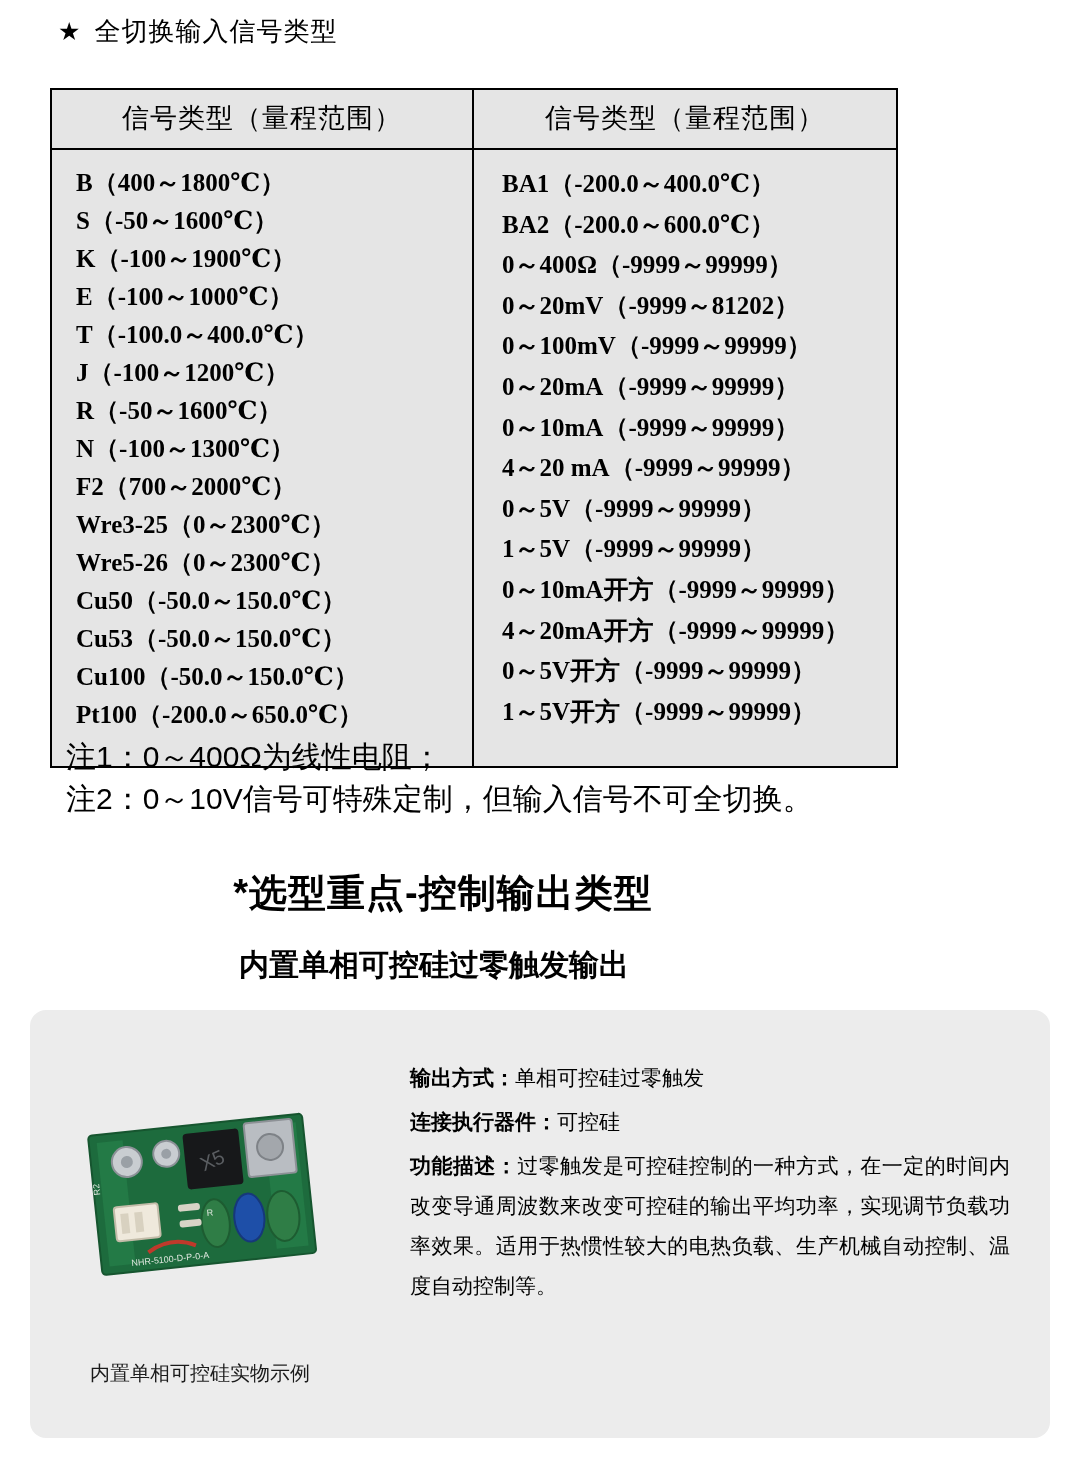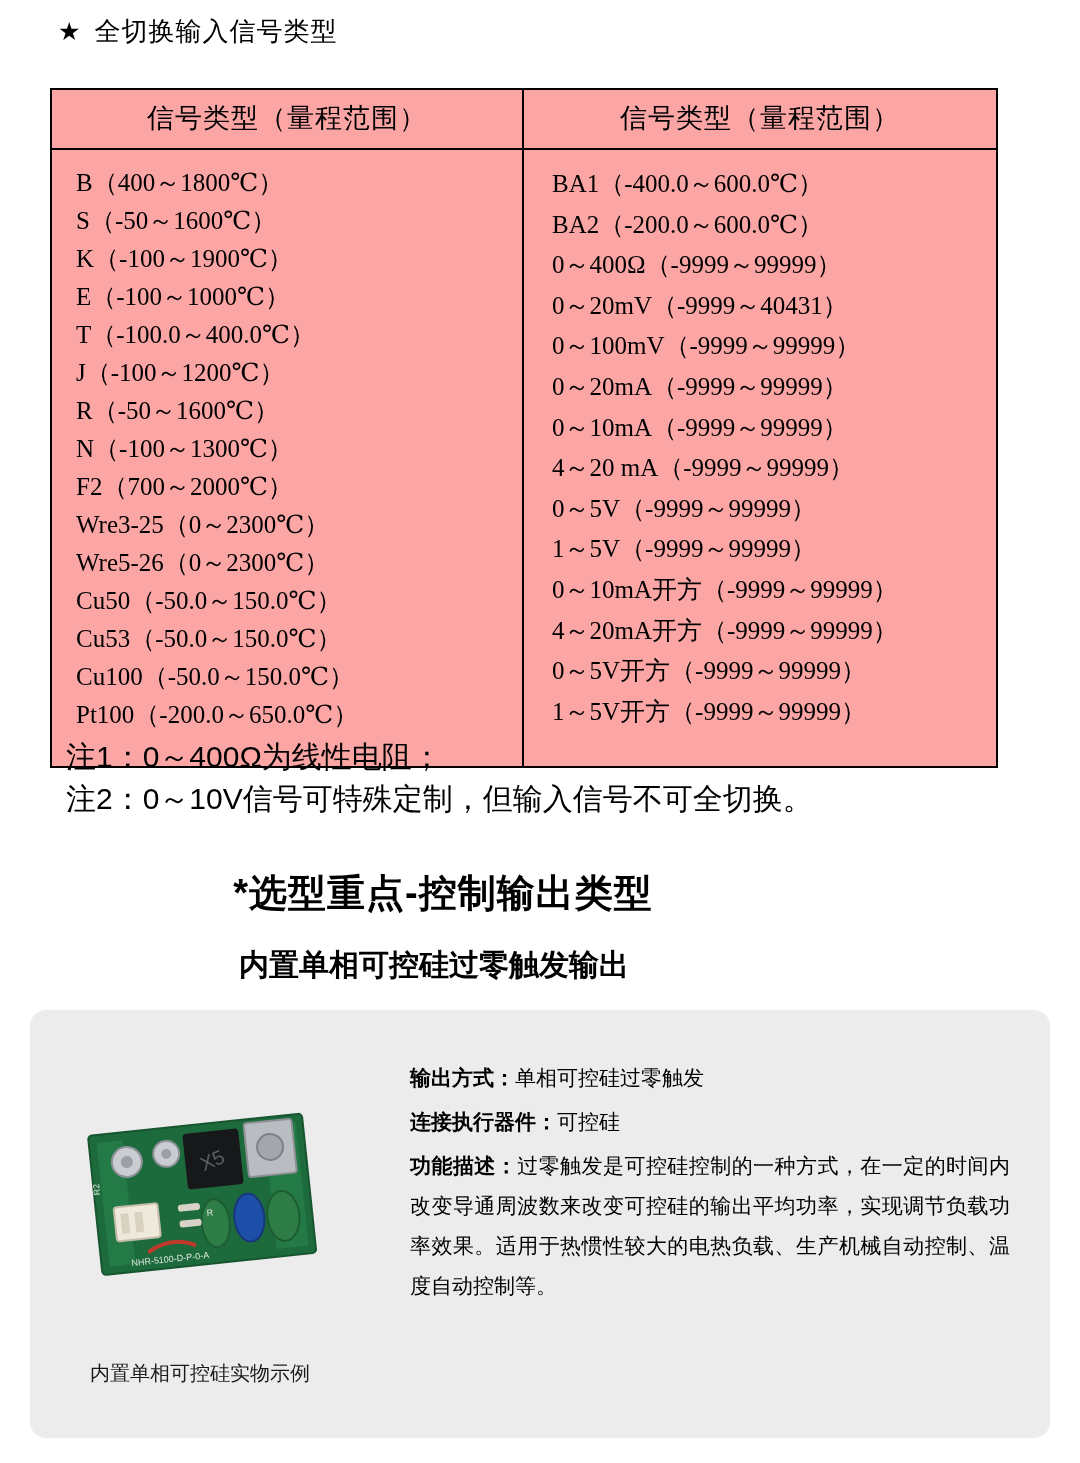--- a/index.html
+++ b/index.html
@@ -33,24 +33,24 @@
     font-size: 26px;
     font-family: "Liberation Sans", "DejaVu Sans", sans-serif;
     letter-spacing: 1px;
   }
 
   
   .signal-table {
     position: absolute;
     left: 50px;
     top: 88px;
-    width: 948px;
+    width: 848px;
     border: 2px solid #000;
     box-sizing: border-box;
-    background: #fca5a5;
+    background: #e5e5e5;
   }
   .signal-table .thead {
     display: flex;
     border-bottom: 2px solid #000;
   }
   .signal-table .th {
     flex: 0 0 50%;
     box-sizing: border-box;
     text-align: center;
     font-family: "Liberation Serif", "DejaVu Serif", serif;
@@ -61,20 +61,21 @@
   .signal-table .th.left {
     border-right: 2px solid #000;
   }
   .signal-table .tbody {
     display: flex;
   }
   .signal-table .col {
     flex: 0 0 50%;
     box-sizing: border-box;
     padding: 14px 0 32px 0;
+    font-weight: bold;
   }
   .signal-table .col.left {
     border-right: 2px solid #000;
     padding-left: 24px;
   }
   .signal-table .col.right {
     padding-left: 28px;
   }
   .signal-table .cell {
     font-family: "Liberation Serif", "DejaVu Serif", serif;
@@ -190,24 +191,24 @@
       <div class="cell">N（-100～1300℃）</div>
       <div class="cell">F2（700～2000℃）</div>
       <div class="cell">Wre3-25（0～2300℃）</div>
       <div class="cell">Wre5-26（0～2300℃）</div>
       <div class="cell">Cu50（-50.0～150.0℃）</div>
       <div class="cell">Cu53（-50.0～150.0℃）</div>
       <div class="cell">Cu100（-50.0～150.0℃）</div>
       <div class="cell">Pt100（-200.0～650.0℃）</div>
     </div>
     <div class="col right">
-      <div class="cell">BA1（-400.0～600.0℃）</div>
+      <div class="cell">BA1（-200.0～400.0℃）</div>
       <div class="cell">BA2（-200.0～600.0℃）</div>
       <div class="cell">0～400Ω（-9999～99999）</div>
-      <div class="cell">0～20mV（-9999～40431）</div>
+      <div class="cell">0～20mV（-9999～81202）</div>
       <div class="cell">0～100mV（-9999～99999）</div>
       <div class="cell">0～20mA（-9999～99999）</div>
       <div class="cell">0～10mA（-9999～99999）</div>
       <div class="cell">4～20 mA（-9999～99999）</div>
       <div class="cell">0～5V（-9999～99999）</div>
       <div class="cell">1～5V（-9999～99999）</div>
       <div class="cell">0～10mA开方（-9999～99999）</div>
       <div class="cell">4～20mA开方（-9999～99999）</div>
       <div class="cell">0～5V开方（-9999～99999）</div>
       <div class="cell">1～5V开方（-9999～99999）</div>

